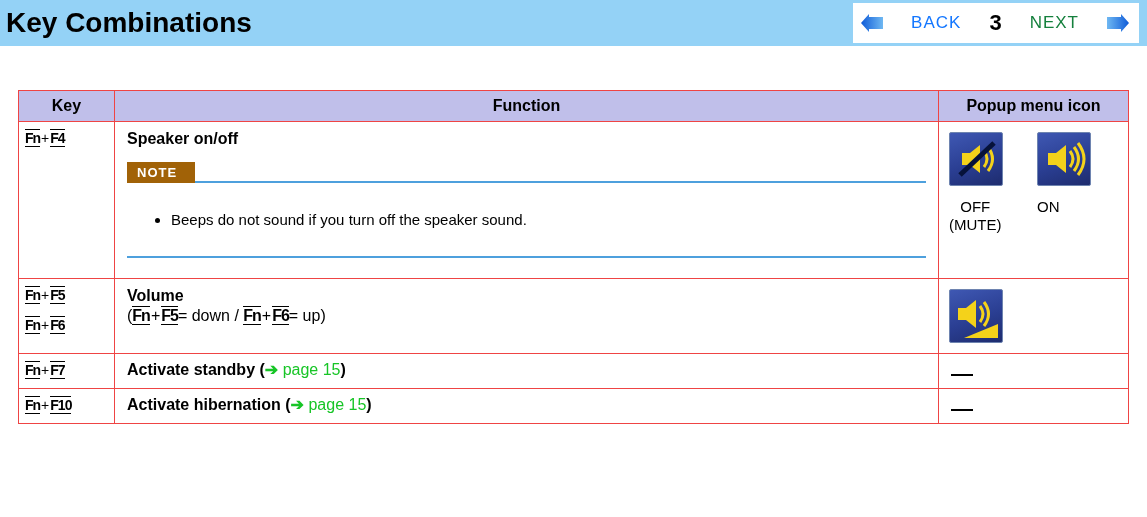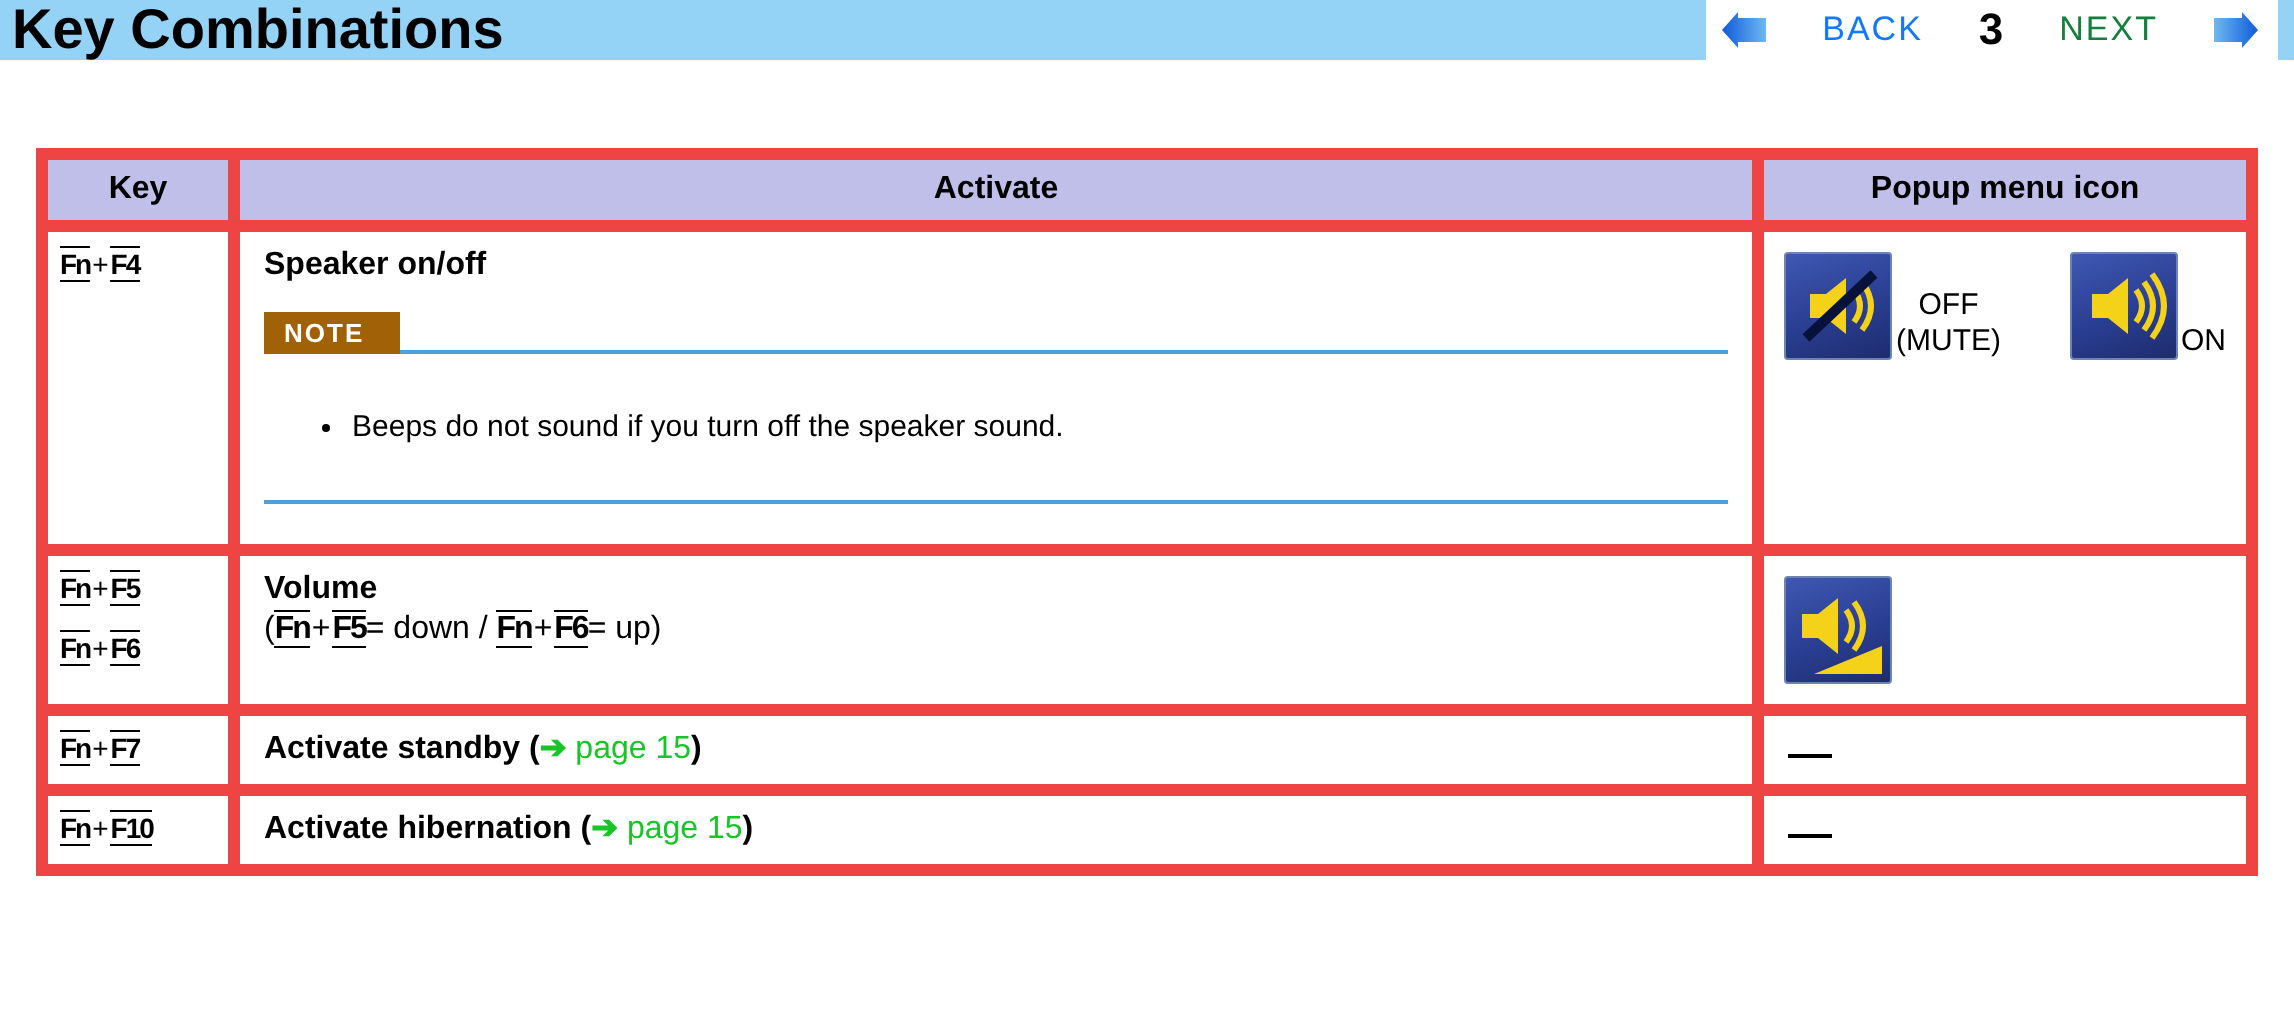--- a/index.html
+++ b/index.html
@@ -1,44 +1,44 @@
 <!DOCTYPE html>
 <html><head>
 <meta charset="utf-8">
 <style>
   html,body{margin:0;padding:0;font-family:Arial,Helvetica,sans-serif;background:#fff;color:#000}
   body{width:1147px}
-  .header{background:#94d2f6;height:30px;display:flex;align-items:center;justify-content:space-between;padding:0 8px 0 6px}
+  .header{background:#94d2f6;height:46px;display:flex;align-items:center;justify-content:space-between;padding:0 8px 0 6px}
   .title{font-size:28px;font-weight:bold;font-family:Arial,Helvetica,sans-serif;color:#000;letter-spacing:0}
   .nav{display:flex;align-items:center;gap:28px;background:#fff;padding:4px 10px 4px 8px;height:32px}
   .arrow{width:22px;height:18px}
   .nav-link{font-size:17px;font-weight:500;letter-spacing:1px}
   .back{color:#1477ff}
   .next{color:#15803d}
   .page-no{font-size:22px;font-weight:bold;color:#000}
   .content{padding:44px 18px 0 18px}
   table{border-collapse:collapse;width:100%}
-  th,td{border:6px solid #ef4444;padding:0;vertical-align:top}
+  th,td{border:1px solid #ef4444;padding:0;vertical-align:top}
   thead th{background:#c0bfea;font-weight:bold;font-size:16px;text-align:center;padding:6px 0}
   .col-key{width:96px}
   .col-icon{width:190px}
   .key-cell{font-size:14px;font-weight:bold;padding:8px 6px}
   .fn{font-family:"Arial Black",Arial,sans-serif;font-weight:900;letter-spacing:-1px}
   .uline{border-top:1.5px solid #000;border-bottom:1.5px solid #000;padding:0 0}
   .plus{font-family:Arial;font-weight:normal;padding:0 1px}
   .func-cell{padding:8px 12px 10px 12px;font-size:16px}
   .func-title{font-weight:bold;margin-bottom:14px}
   .note-box{margin:4px 0 10px 0}
   .note-label{display:inline-block;background:#a16207;color:#fff;font-size:13px;font-weight:bold;padding:3px 18px 3px 10px;letter-spacing:1px}
   .note-line{height:2px;background:#4ea0dd}
   .note-items{padding:12px 0 12px 26px}
   .note-items li{list-style:disc;margin-left:18px;font-size:15px}
   .icon-cell{padding:8px 6px;text-align:left}
   .icon-row{display:flex;gap:34px;justify-content:flex-start;padding:2px 4px}
-  .icon-col{display:flex;flex-direction:row;align-items:flex-end;gap:2px}
+  .icon-col{display:flex;flex-direction:column;align-items:flex-start;gap:12px}
   .icon-box{width:52px;height:52px;border:1px solid #6e84b0;background:linear-gradient(160deg,#3f58b3 0%,#2a3e92 55%,#1e2c6e 100%);position:relative;border-radius:2px}
   .icon-label{font-size:15px;text-align:center;line-height:1.2}
   .dash{display:inline-block;width:22px;height:0;border-top:2px solid #000;margin:6px 0 0 6px}
   .green-link{color:#17c526;text-decoration:none}
   .arrow-green{color:#17c526;font-weight:bold}
   .paren{font-weight:bold}
   .vol-line{font-weight:normal;font-size:16px}
   .vol-line .fn{font-weight:900}
   svg{display:block}
 </style>
@@ -75,21 +75,21 @@
 <div class="content">
 <table>
   <colgroup>
         <col class="col-key">
         <col>
         <col class="col-icon">
       </colgroup>
   <thead>
     <tr>
       <th>Key</th>
-      <th>Activate</th>
+      <th>Function</th>
       <th>Popup menu icon</th>
     </tr>
   </thead>
   <tbody>
 
     <tr>
       <td class="key-cell">
         <span class="fn uline">Fn</span><span class="plus">+</span><span class="fn uline">F4</span>
       </td>
       <td class="func-cell">

